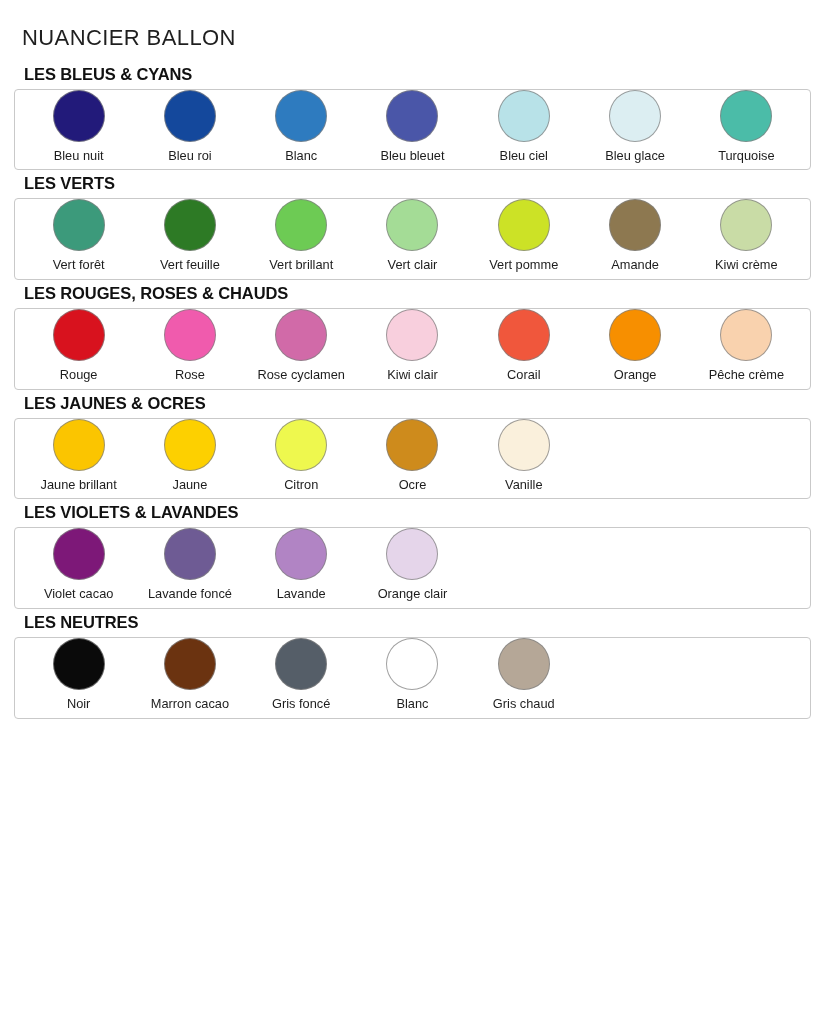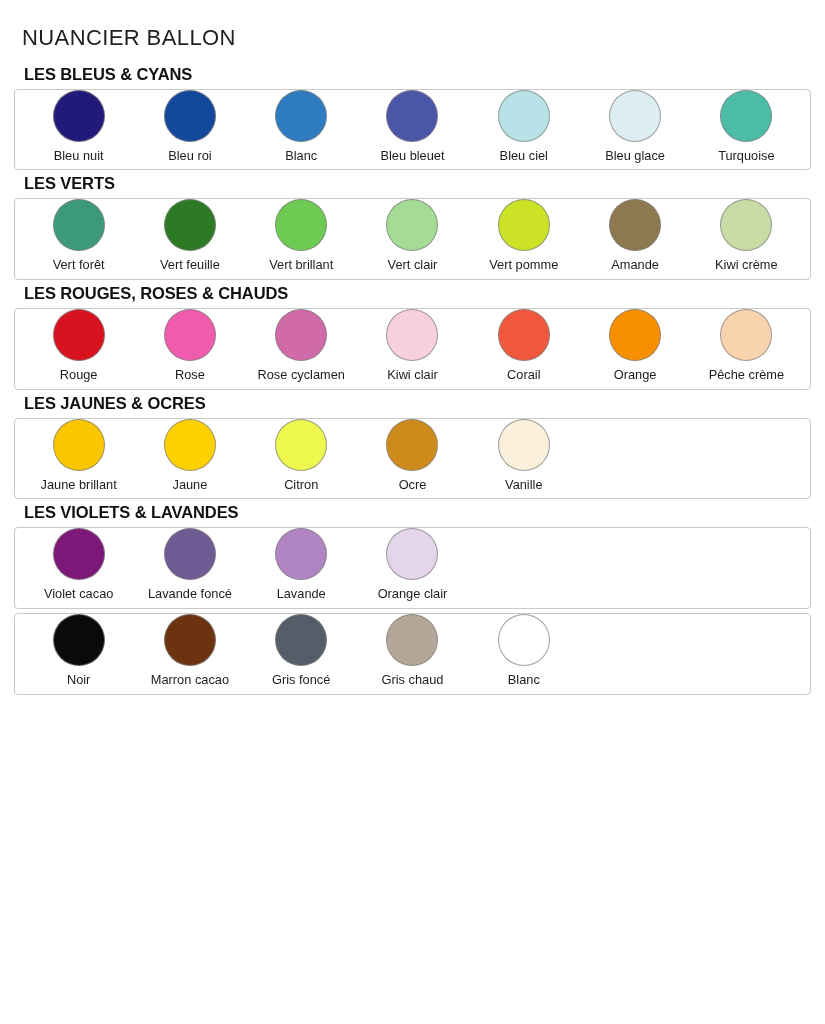--- a/index.html
+++ b/index.html
@@ -242,40 +242,41 @@
               <span class="swatch-label">Lavande</span>
             </div>
             <div class="swatch-cell">
               <span class="swatch-dot" style="background: rgb(229, 213, 234); border: 1px solid rgba(130, 130, 130, 0.75);"></span>
               <span class="swatch-label">Orange clair</span>
             </div>
           </div>
         </div>
       </section>
       <section class="section">
+        <div class="section-title">LES NEUTRES</div>
         <div class="section-card">
           <div class="swatch-grid">
             <div class="swatch-cell">
               <span class="swatch-dot" style="background: rgb(10, 10, 10); border: 1px solid rgba(130, 130, 130, 0.75);"></span>
               <span class="swatch-label">Noir</span>
             </div>
             <div class="swatch-cell">
               <span class="swatch-dot" style="background: rgb(107, 51, 16); border: 1px solid rgba(130, 130, 130, 0.75);"></span>
               <span class="swatch-label">Marron cacao</span>
             </div>
             <div class="swatch-cell">
               <span class="swatch-dot" style="background: rgb(85, 94, 104); border: 1px solid rgba(130, 130, 130, 0.75);"></span>
               <span class="swatch-label">Gris foncé</span>
             </div>
             <div class="swatch-cell">
+              <span class="swatch-dot" style="background: rgb(255, 255, 255); border: 1px solid rgba(130, 130, 130, 0.75);"></span>
+              <span class="swatch-label">Blanc</span>
+            </div>
+            <div class="swatch-cell">
               <span class="swatch-dot" style="background: rgb(181, 167, 151); border: 1px solid rgba(130, 130, 130, 0.75);"></span>
               <span class="swatch-label">Gris chaud</span>
             </div>
-            <div class="swatch-cell">
-              <span class="swatch-dot" style="background: rgb(255, 255, 255); border: 1px solid rgba(130, 130, 130, 0.75);"></span>
-              <span class="swatch-label">Blanc</span>
-            </div>
           </div>
         </div>
       </section>
     </div>
 
 </div>
 
 </body></html>

